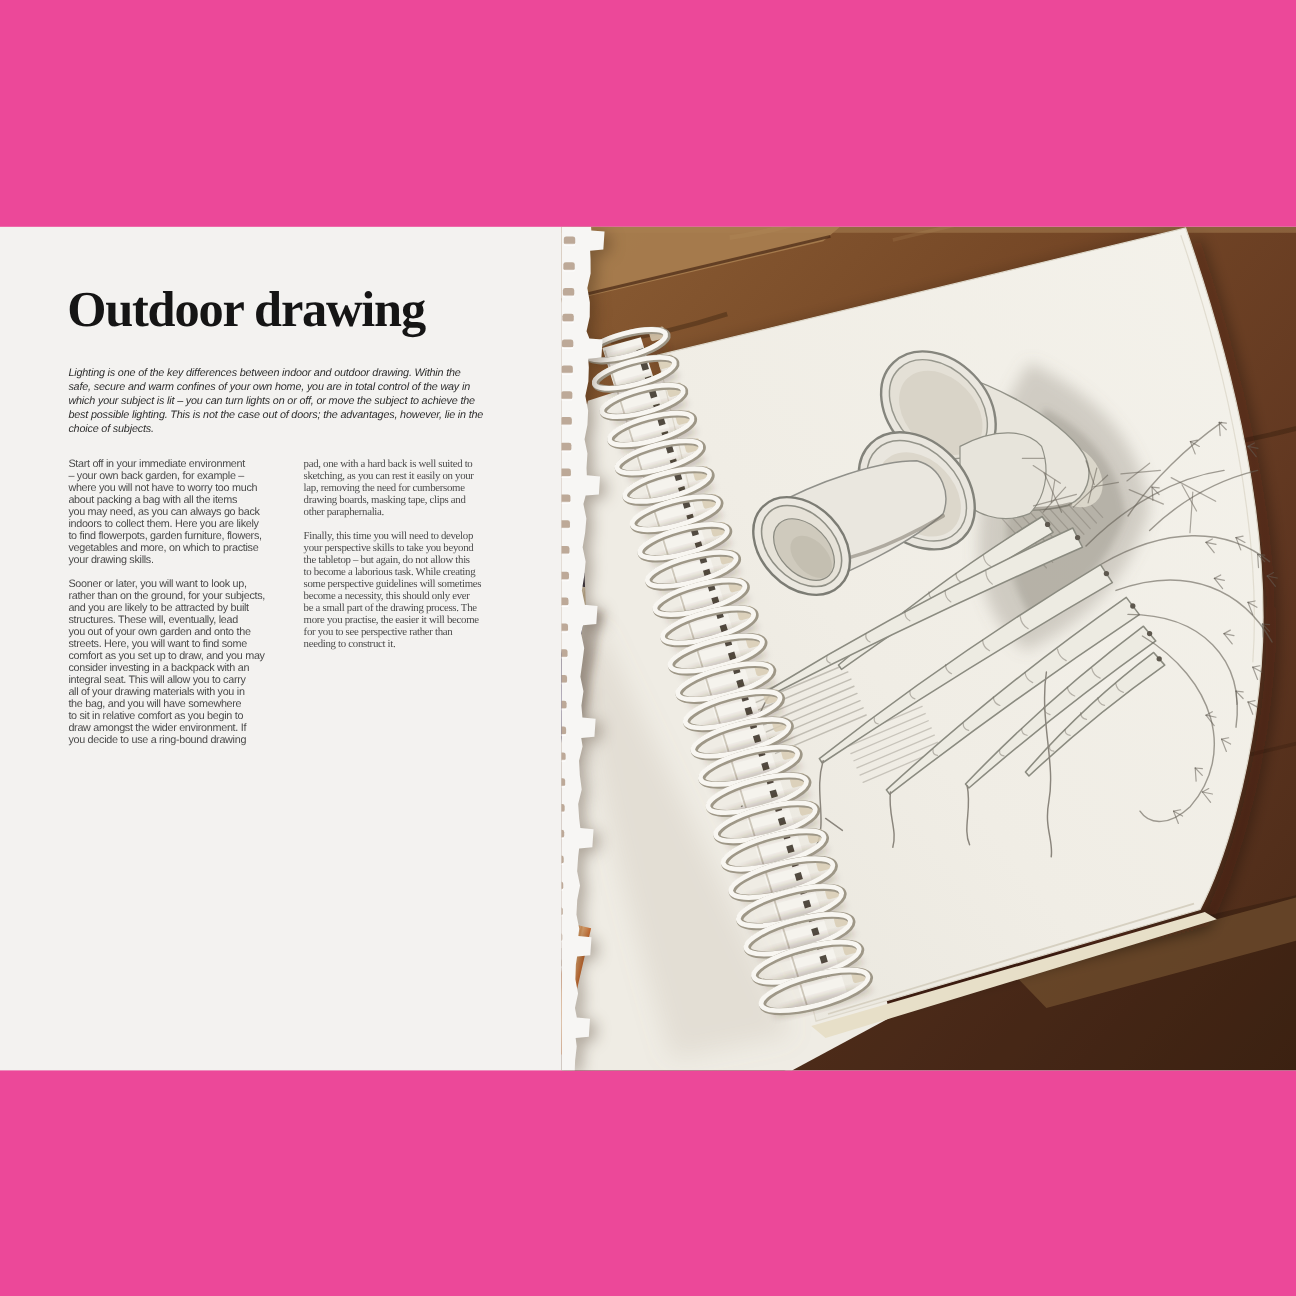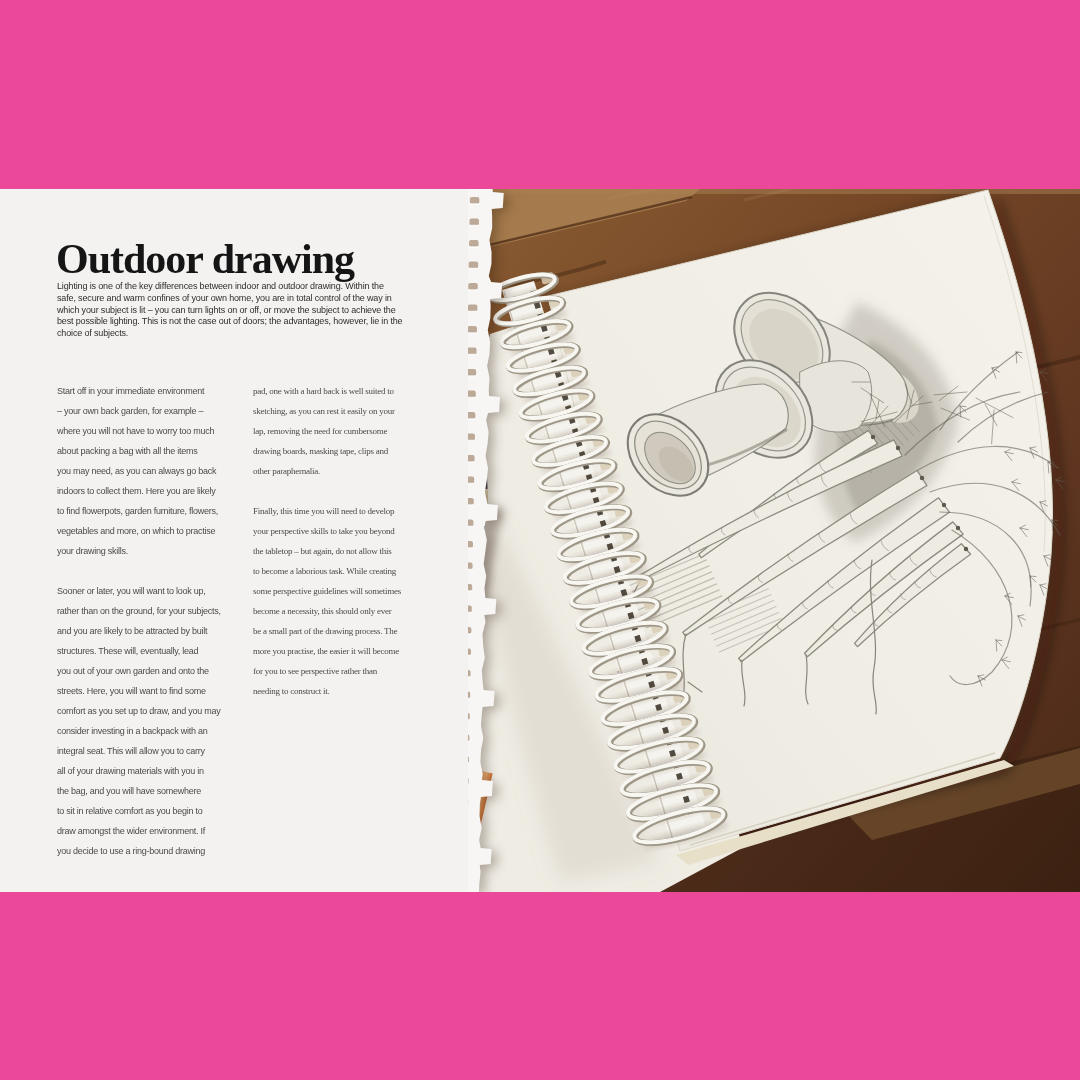--- a/index.html
+++ b/index.html
@@ -3,23 +3,23 @@
 <meta charset="utf-8">
 <style>
   html,body{margin:0;padding:0;background:#ffffff;}
   .canvas{position:relative;width:1080px;height:1080px;background:#ec4899;overflow:hidden;
           font-family:"Liberation Sans",sans-serif;}
   .spread{position:absolute;left:0;top:189px;width:1080px;height:703px;background:#f3f2f0;}
   .left-page{position:absolute;left:0;top:0;width:468px;height:703px;}
   .page-title{position:absolute;left:56px;top:48px;margin:0;
       font-family:"Liberation Serif",serif;font-weight:700;font-size:42px;line-height:44px;
       letter-spacing:-1px;color:#151515;white-space:pre;}
-  .intro{position:absolute;left:57px;top:92px;margin:0;font-size:9px;line-height:11.8px;
-      letter-spacing:-0.15px;color:#2e2e2e;white-space:pre;font-weight:400;}
-  .col{position:absolute;top:192px;margin:0;font-size:9px;line-height:20px;
+  .intro{position:absolute;left:57px;top:116px;margin:0;font-size:9px;line-height:11.8px;
+      letter-spacing:-0.15px;color:#2e2e2e;white-space:pre;font-weight:400;font-style:italic;}
+  .col{position:absolute;top:192px;margin:0;font-size:9px;line-height:10px;
       letter-spacing:-0.25px;color:#4b4b4b;white-space:pre;}
   .col1{left:57px;}
   .col2{left:253px;font-family:Liberation Serif, serif;}
   .photo{position:absolute;left:468px;top:0;width:612px;height:703px;margin:0;}
   .photo svg{display:block;}
 </style>
 </head>
 <body>
 
 <div class="canvas">

